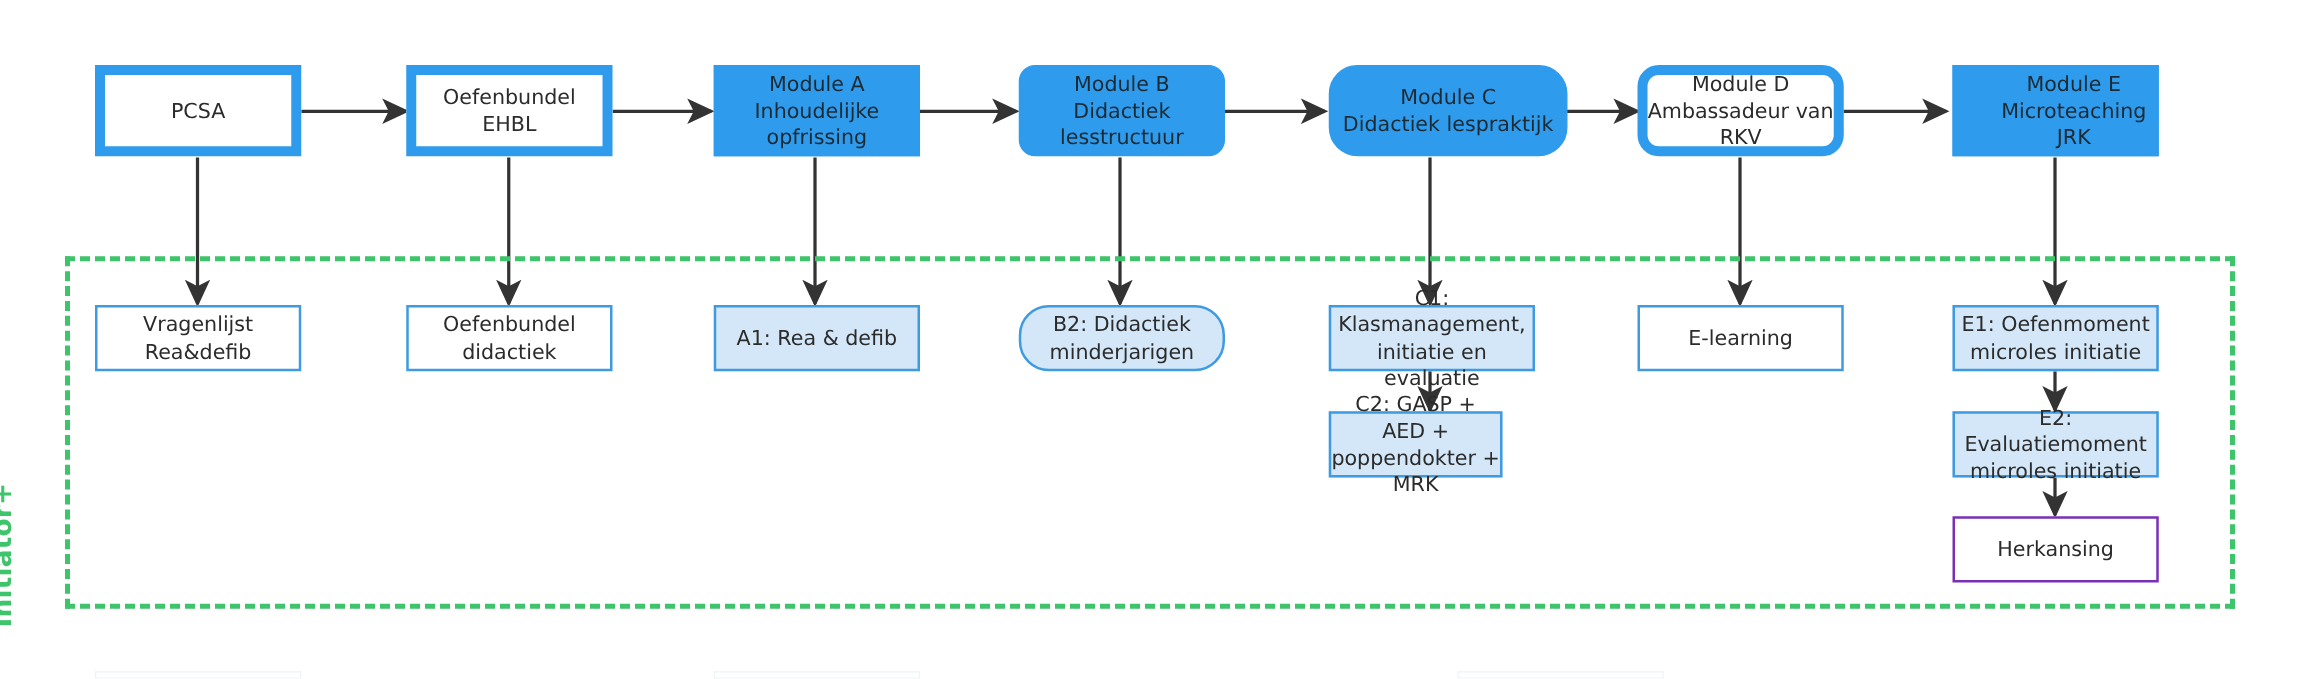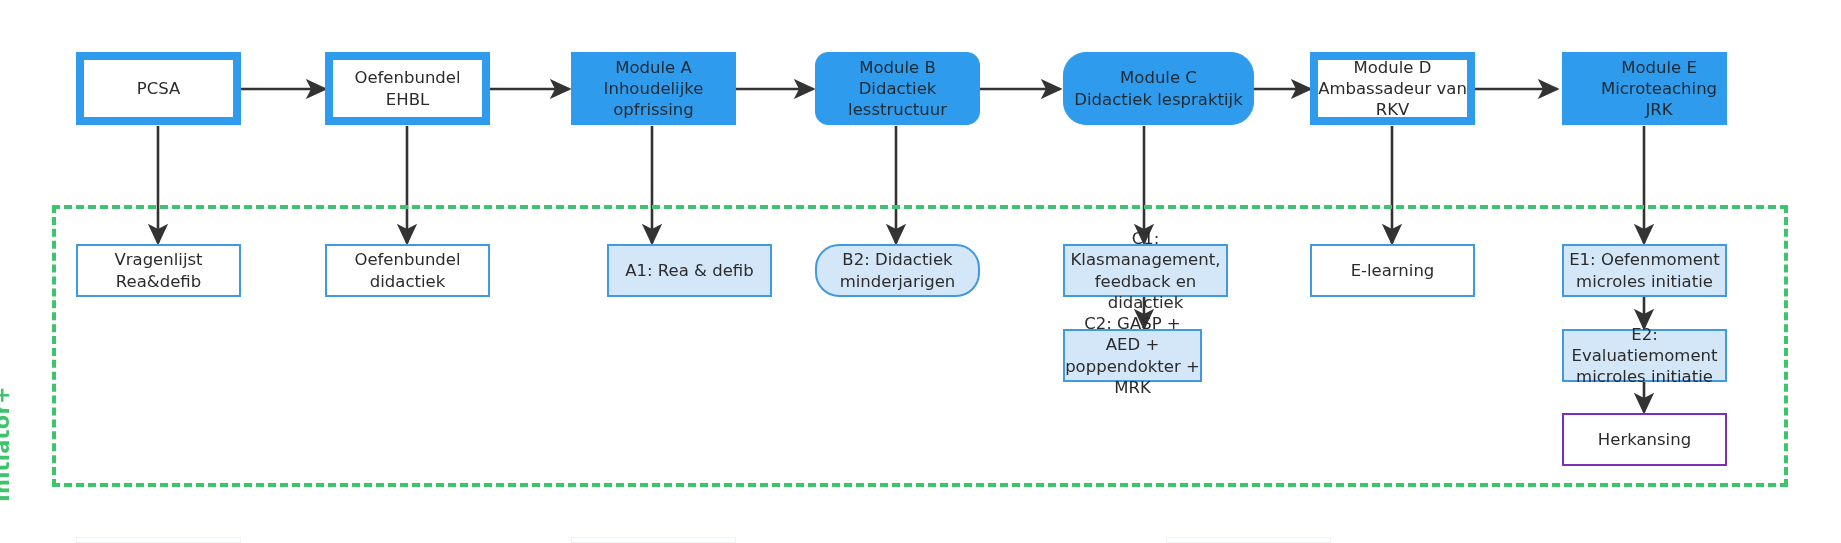--- a/index.html
+++ b/index.html
@@ -137,37 +137,37 @@
 
   <div class="node solid" style="left:571px; top:52px; width:165px; height:73px;">Module A
 Inhoudelijke opfrissing</div>
 
   <div class="node solid" style="left:815px; top:52px; width:165px; height:73px;border-radius:13px;">Module B
 Didactiek lesstructuur</div>
 
   <div class="node solid" style="left:1063px; top:52px; width:191px; height:73px;border-radius:23px;">Module C
 Didactiek lespraktijk</div>
 
-  <div class="node frame" style="left:1310px; top:52px; width:165px; height:73px;">Module D
+  <div class="node frame" style="left:1310px; top:52px; width:165px; height:73px;border-radius:17px;">Module D
 Ambassadeur van RKV</div>
 
   <div class="node solid" style="left:1562px; top:52px; width:165px; height:73px;padding-left:29px;">Module E
 Microteaching JRK</div>
 
   <div class="node outline" style="left:325px; top:244px; width:165px; height:53px;">Oefenbundel didactiek</div>
 
   <div class="node outline" style="left:76px; top:244px; width:165px; height:53px;">Vragenlijst Rea&amp;defib</div>
 
-  <div class="node tint" style="left:571px; top:244px; width:165px; height:53px;margin-left:36px;">A1: Rea &amp; defib</div>
+  <div class="node tint" style="left:571px; top:244px; width:165px; height:53px;">A1: Rea &amp; defib</div>
 
   <div class="node tint" style="left:815px; top:244px; width:165px; height:53px;border-radius:24px;">B2: Didactiek
 minderjarigen</div>
 
   <div class="node tint" style="left:1063px; top:244px; width:165px; height:53px;">C1: Klasmanagement,
-feedback en didactiek</div>
+initiatie en evaluatie</div>
 
   <div class="node outline" style="left:1310px; top:244px; width:165px; height:53px;">E-learning</div>
 
   <div class="node tint" style="left:1562px; top:244px; width:165px; height:53px;">E1: Oefenmoment
 microles initiatie</div>
 
   <div class="node tint" style="left:1063px; top:329px; width:139px; height:53px;">C2: GASP + AED +
 poppendokter + MRK</div>
 
   <div class="node tint" style="left:1562px; top:329px; width:165px; height:53px;">E2: Evaluatiemoment

